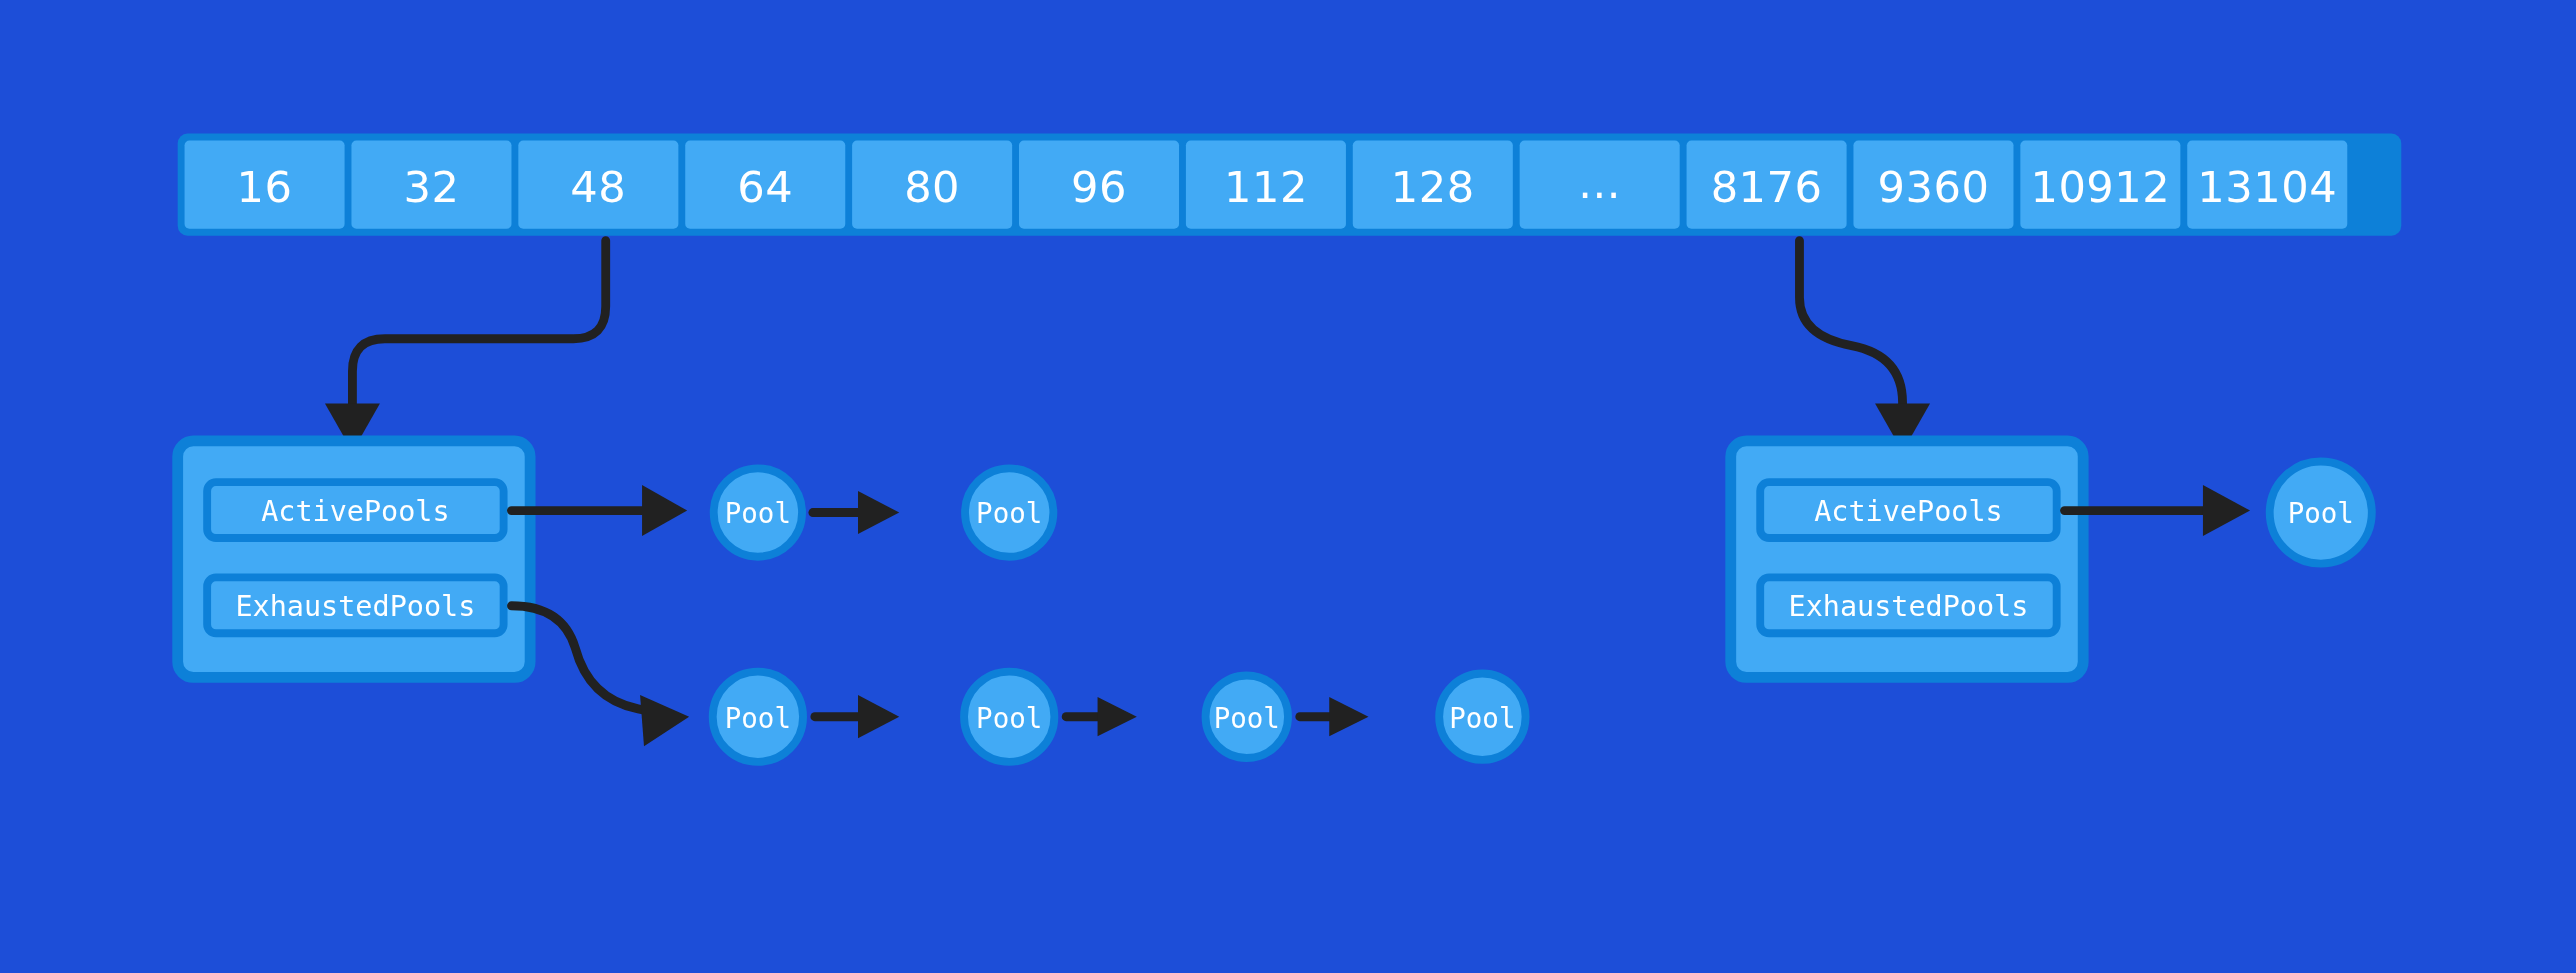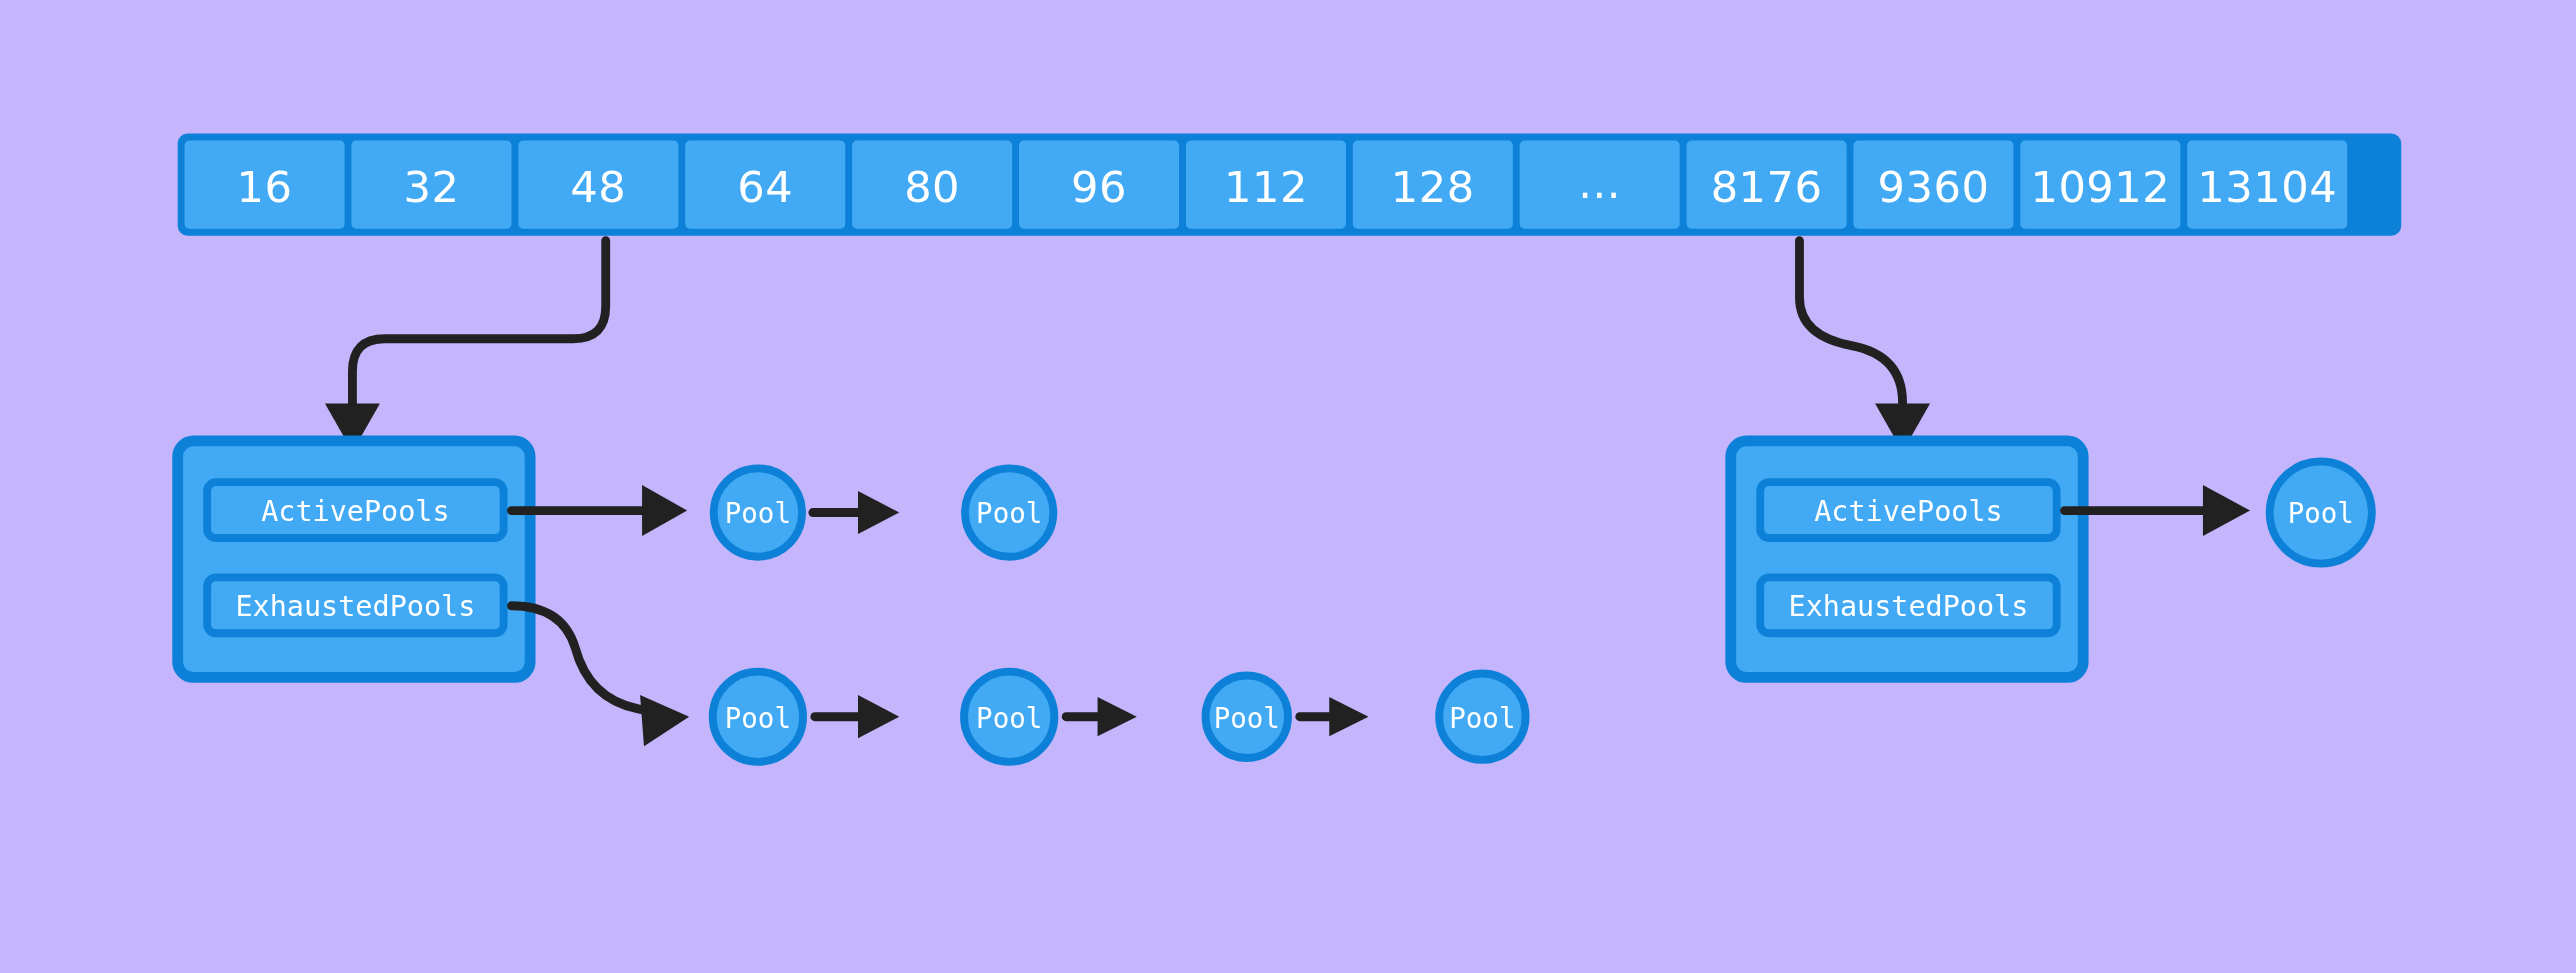--- a/index.html
+++ b/index.html
@@ -11,21 +11,21 @@
   body {
     width: 2576px;
     height: 974px;
     font-family: "DejaVu Sans", sans-serif;
     overflow: hidden;
   }
   #diagram-root {
     position: relative;
     width: 2576px;
     height: 974px;
-    background: #c4b5fd;
+    background: #1d4ed8;
   }
   svg#diagram-svg {
     position: absolute;
     top: 0;
     left: 0;
     width: 2576px;
     height: 974px;
     display: block;
   }
   .cell-text {

